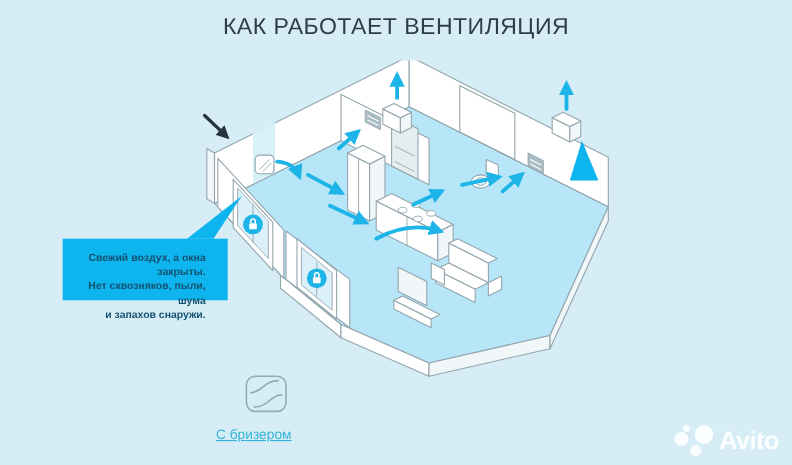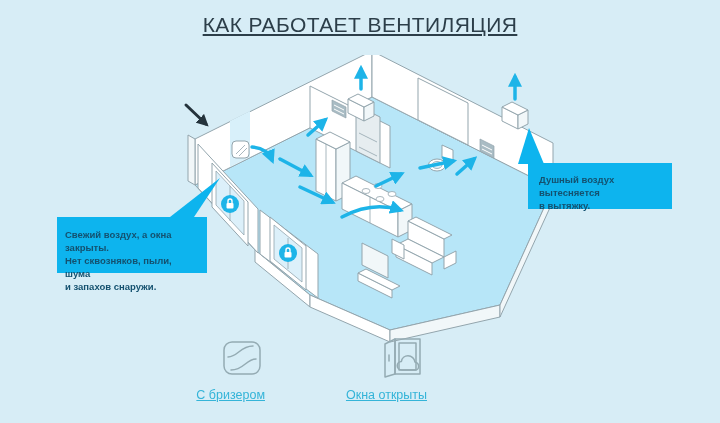--- a/index.html
+++ b/index.html
@@ -5,21 +5,21 @@
   :root{
     --background:#d7edf6; --accent:#0db4ee; --floor:#b7e6f8; --arrow:#1db4e8;
     --outline:#93a5ad; --title-text:#2c3e49; --callout-text:#14516f;
     --link:#34b4d8; --dark-arrow:#24333c;
   }
   html,body{margin:0;padding:0;}
   body{font-family:"Liberation Sans",sans-serif;}
   .stage{position:relative;width:720px;height:423px;background:var(--background);overflow:hidden;}
 
   .title{position:absolute;top:13px;left:0;width:720px;text-align:center;
-    font-size:21px;font-weight:500;letter-spacing:.4px;color:var(--title-text);text-decoration:underline;}
+    font-size:21px;font-weight:500;letter-spacing:.4px;color:var(--title-text);}
 
   .plan-svg{position:absolute;left:160px;top:55px;}
 
   
   .wall{fill:#ffffff;stroke:var(--outline);stroke-width:1;stroke-linejoin:round;}
   .wall-shade{fill:#f1f7f9;stroke:var(--outline);stroke-width:1;stroke-linejoin:round;}
   .floor{fill:var(--floor);stroke:var(--outline);stroke-width:1;stroke-linejoin:round;}
   .glass{fill:#dcf0fa;stroke:var(--outline);stroke-width:.8;}
   .grille{fill:#a9bcc4;stroke:var(--outline);stroke-width:.7;}
   .grille-slat{stroke:#ffffff;stroke-width:1;}
@@ -29,21 +29,21 @@
   .strip{fill:#d8f0fa;stroke:none;}
   .arrow{stroke:var(--arrow);stroke-width:3.5;fill:none;stroke-linecap:round;}
   .arrow-dark{stroke:var(--dark-arrow);stroke-width:3;fill:none;stroke-linecap:round;}
   .lock-badge{fill:var(--arrow);stroke:#ffffff;stroke-width:0;}
   .lock-body{fill:#ffffff;}
   .lock-shackle{fill:none;stroke:#ffffff;stroke-width:1.4;}
 
   
   .callout{position:absolute;background:var(--accent);color:var(--callout-text);
     font-size:9.5px;line-height:13px;font-weight:700;white-space:pre-line;box-sizing:border-box;}
-  .callout.left{left:57px;top:217px;width:150px;height:56px;padding:11px 8px;}
+  .callout.left{left:57px;top:217px;width:150px;height:56px;padding:11px 20px;text-align:right;}
   .callout.right{left:528px;top:163px;width:144px;height:46px;padding:10px 11px;}
   .callout-tail{position:absolute;}
 
   
   .legend-item{position:absolute;top:335px;width:130px;display:flex;flex-direction:column;
     align-items:flex-end;gap:7px;cursor:pointer;}
   .legend-item .label{font-size:12.5px;color:var(--link);text-decoration:underline;}
   .icon-stroke{fill:none;stroke:#94abb3;stroke-width:1.5;stroke-linecap:round;stroke-linejoin:round;}
 
   
@@ -196,38 +196,37 @@
   <svg class="callout-tail" style="left:168px;top:176px" width="56" height="44">
     <polygon points="52,2 2,41 26,41" fill="#0db4ee"></polygon>
   </svg>
   <div class="callout left">Свежий воздух, а окна закрыты.
 Нет сквозняков, пыли, шума
 и запахов снаружи.</div>
 
   <svg class="callout-tail" style="left:510px;top:126px" width="44" height="40">
     <polygon points="19,2 8,38 34,38" fill="#0db4ee"></polygon>
   </svg>
-  <div class="callout right">Душный воздух вытесняется
-в вытяжку.</div>
 
   <div class="legend-item" style="left:135px">
     <svg width="46" height="46" viewBox="0 0 46 46">
       <rect class="icon-stroke" x="5" y="7" width="36" height="32" rx="8"></rect>
       <path class="icon-stroke" d="M9,22 C19,22 21,11 34,11"></path>
       <path class="icon-stroke" d="M37,24 C27,24 25,35 12,35"></path>
     </svg>
     <span class="label">С бризером</span>
   </div>
 
-  <div class="legend-item" style="left:297px">
-    <svg width="46" height="46" viewBox="0 0 46 46">
-      <rect class="icon-stroke" x="14" y="4" width="25" height="35"></rect>
-      <rect class="icon-stroke" x="18" y="8" width="17" height="27"></rect>
-      <polygon class="icon-stroke" points="14,4 4,9 4,42 14,39"></polygon>
-      <path class="icon-stroke" d="M8,20 l0,6"></path>
-      <path class="icon-stroke" d="M21,35 c-2.8,0 -4.8,-1.9 -4.8,-4.3 c0,-2.3 1.8,-4.2 4.2,-4.3 c0.5,-3.2 3.3,-5.6 6.6,-5.6 c3.6,0 6.6,2.7 6.9,6.2 c2.1,0.4 3.7,2.2 3.7,4.4 c0,1.9 -1.4,3.6 -3.4,3.6 z" fill="#d7edf6"></path>
+
+
+  <div class="brand">
+    <svg width="40" height="30" viewBox="0 0 40 30">
+      <g fill="rgba(255,255,255,0.9)">
+        <circle cx="30" cy="10" r="8.5"></circle>
+        <circle cx="9.5" cy="14" r="6.3"></circle>
+        <circle cx="22.5" cy="24.5" r="5"></circle>
+        <circle cx="14" cy="4.5" r="3.2"></circle>
+      </g>
     </svg>
-    <span class="label">Окна открыты</span>
+    <span class="name">Avito</span>
   </div>
 
-
-
 </div>
 
 </body></html>

